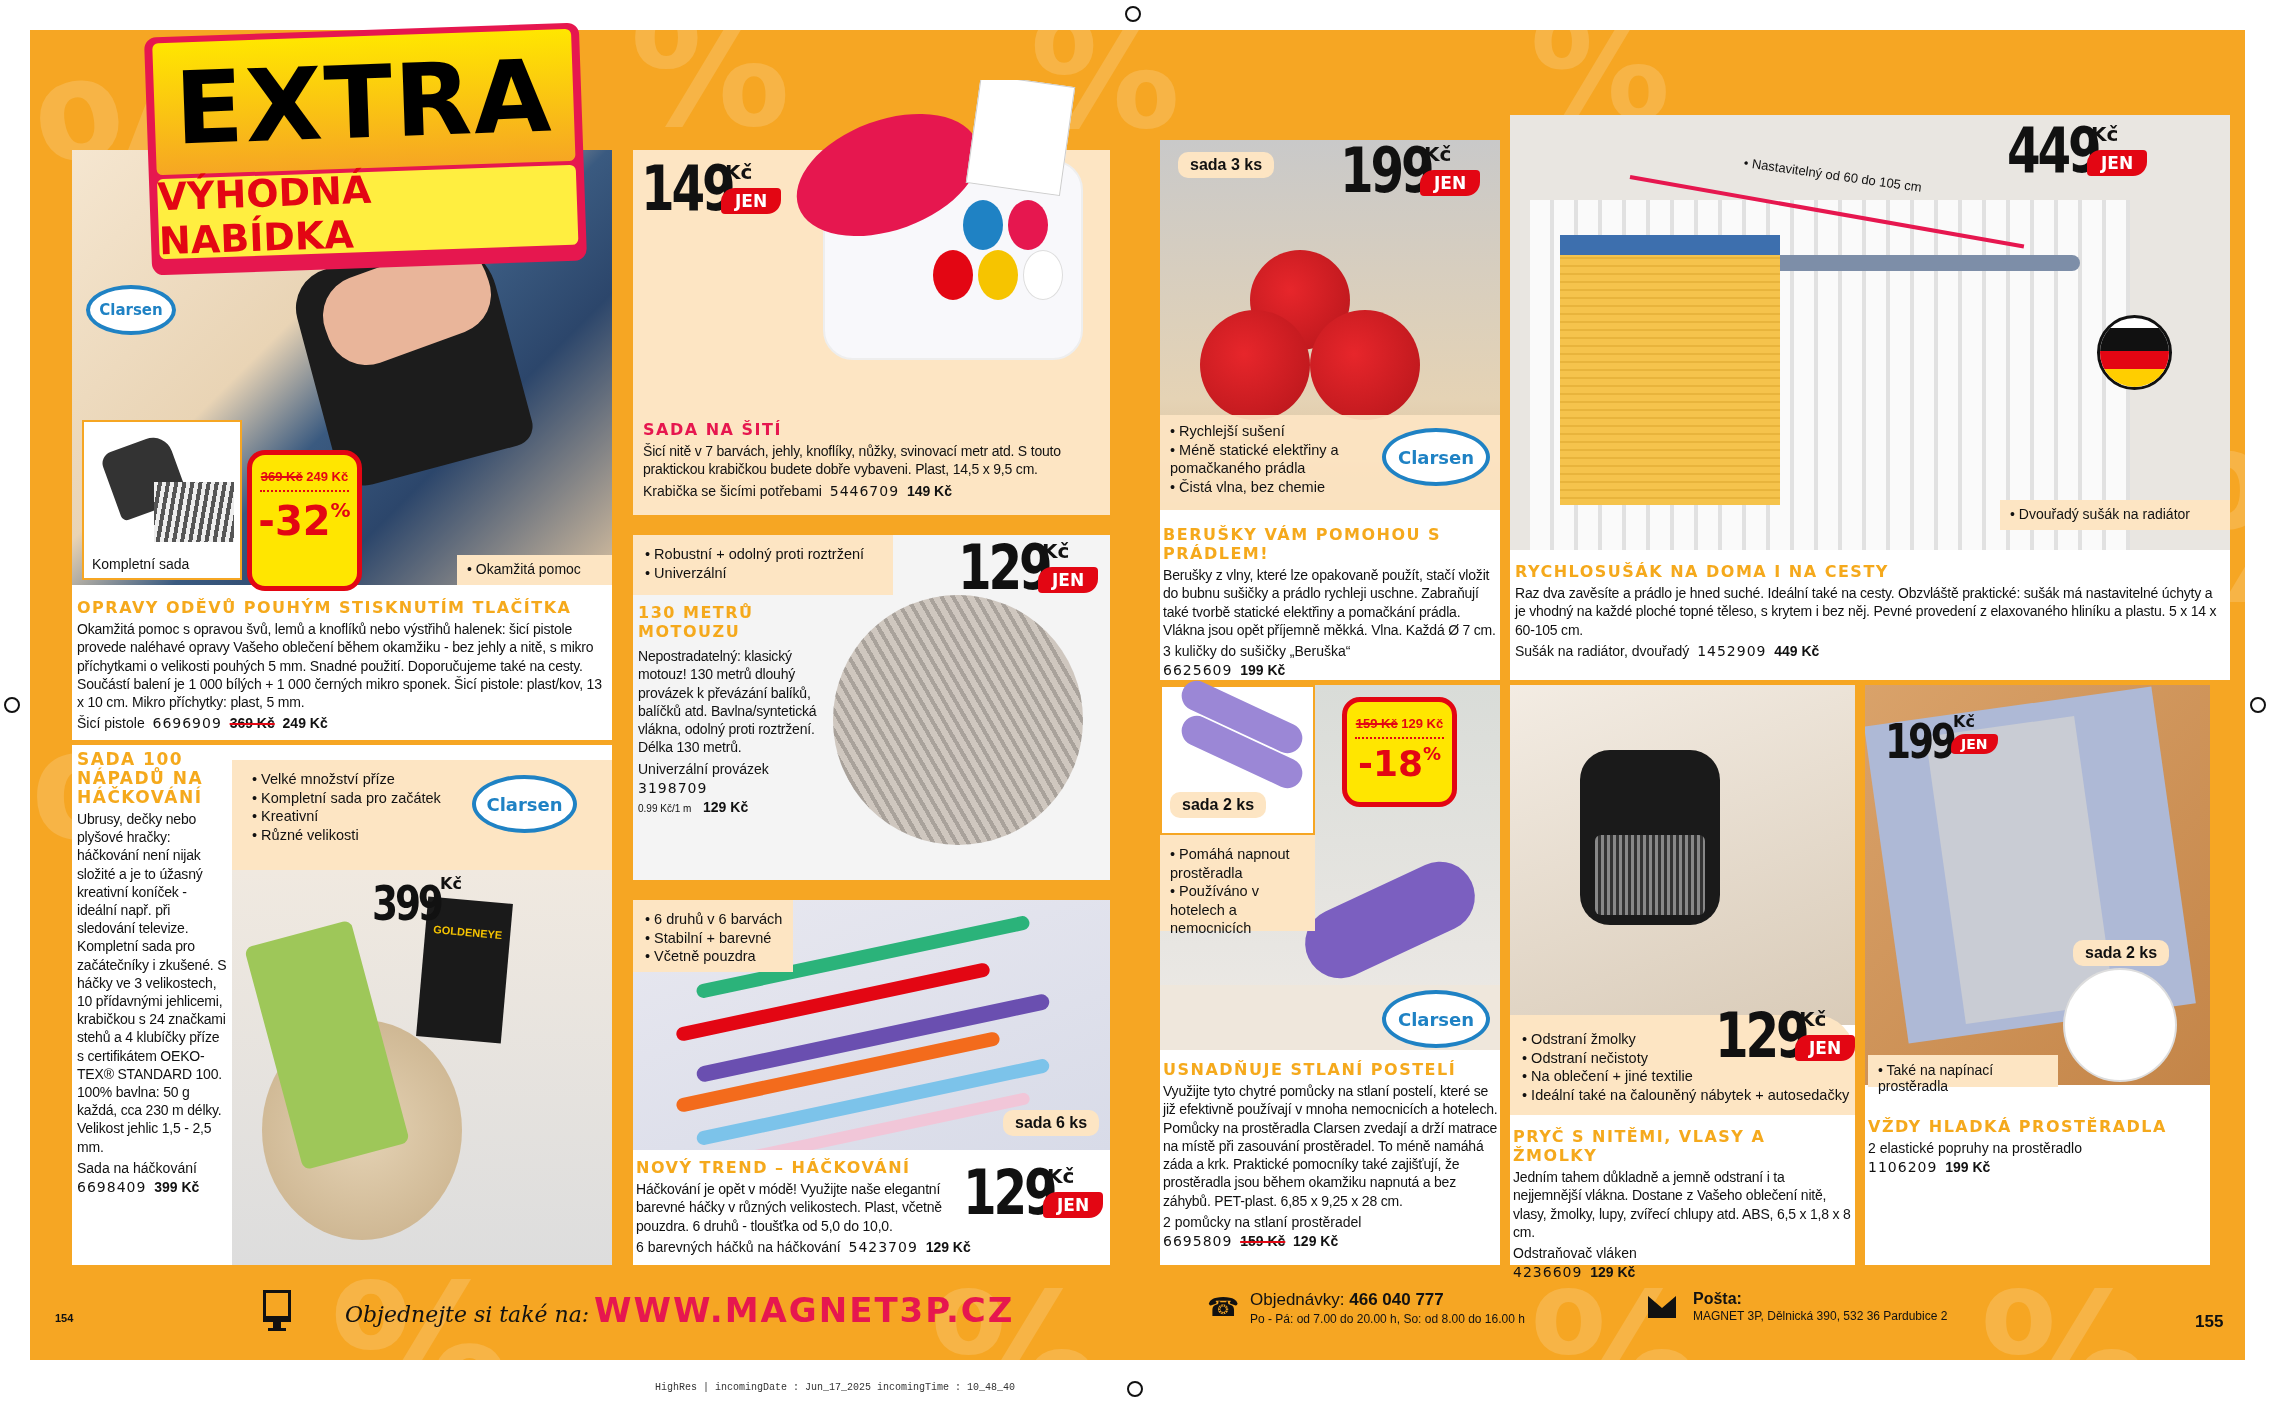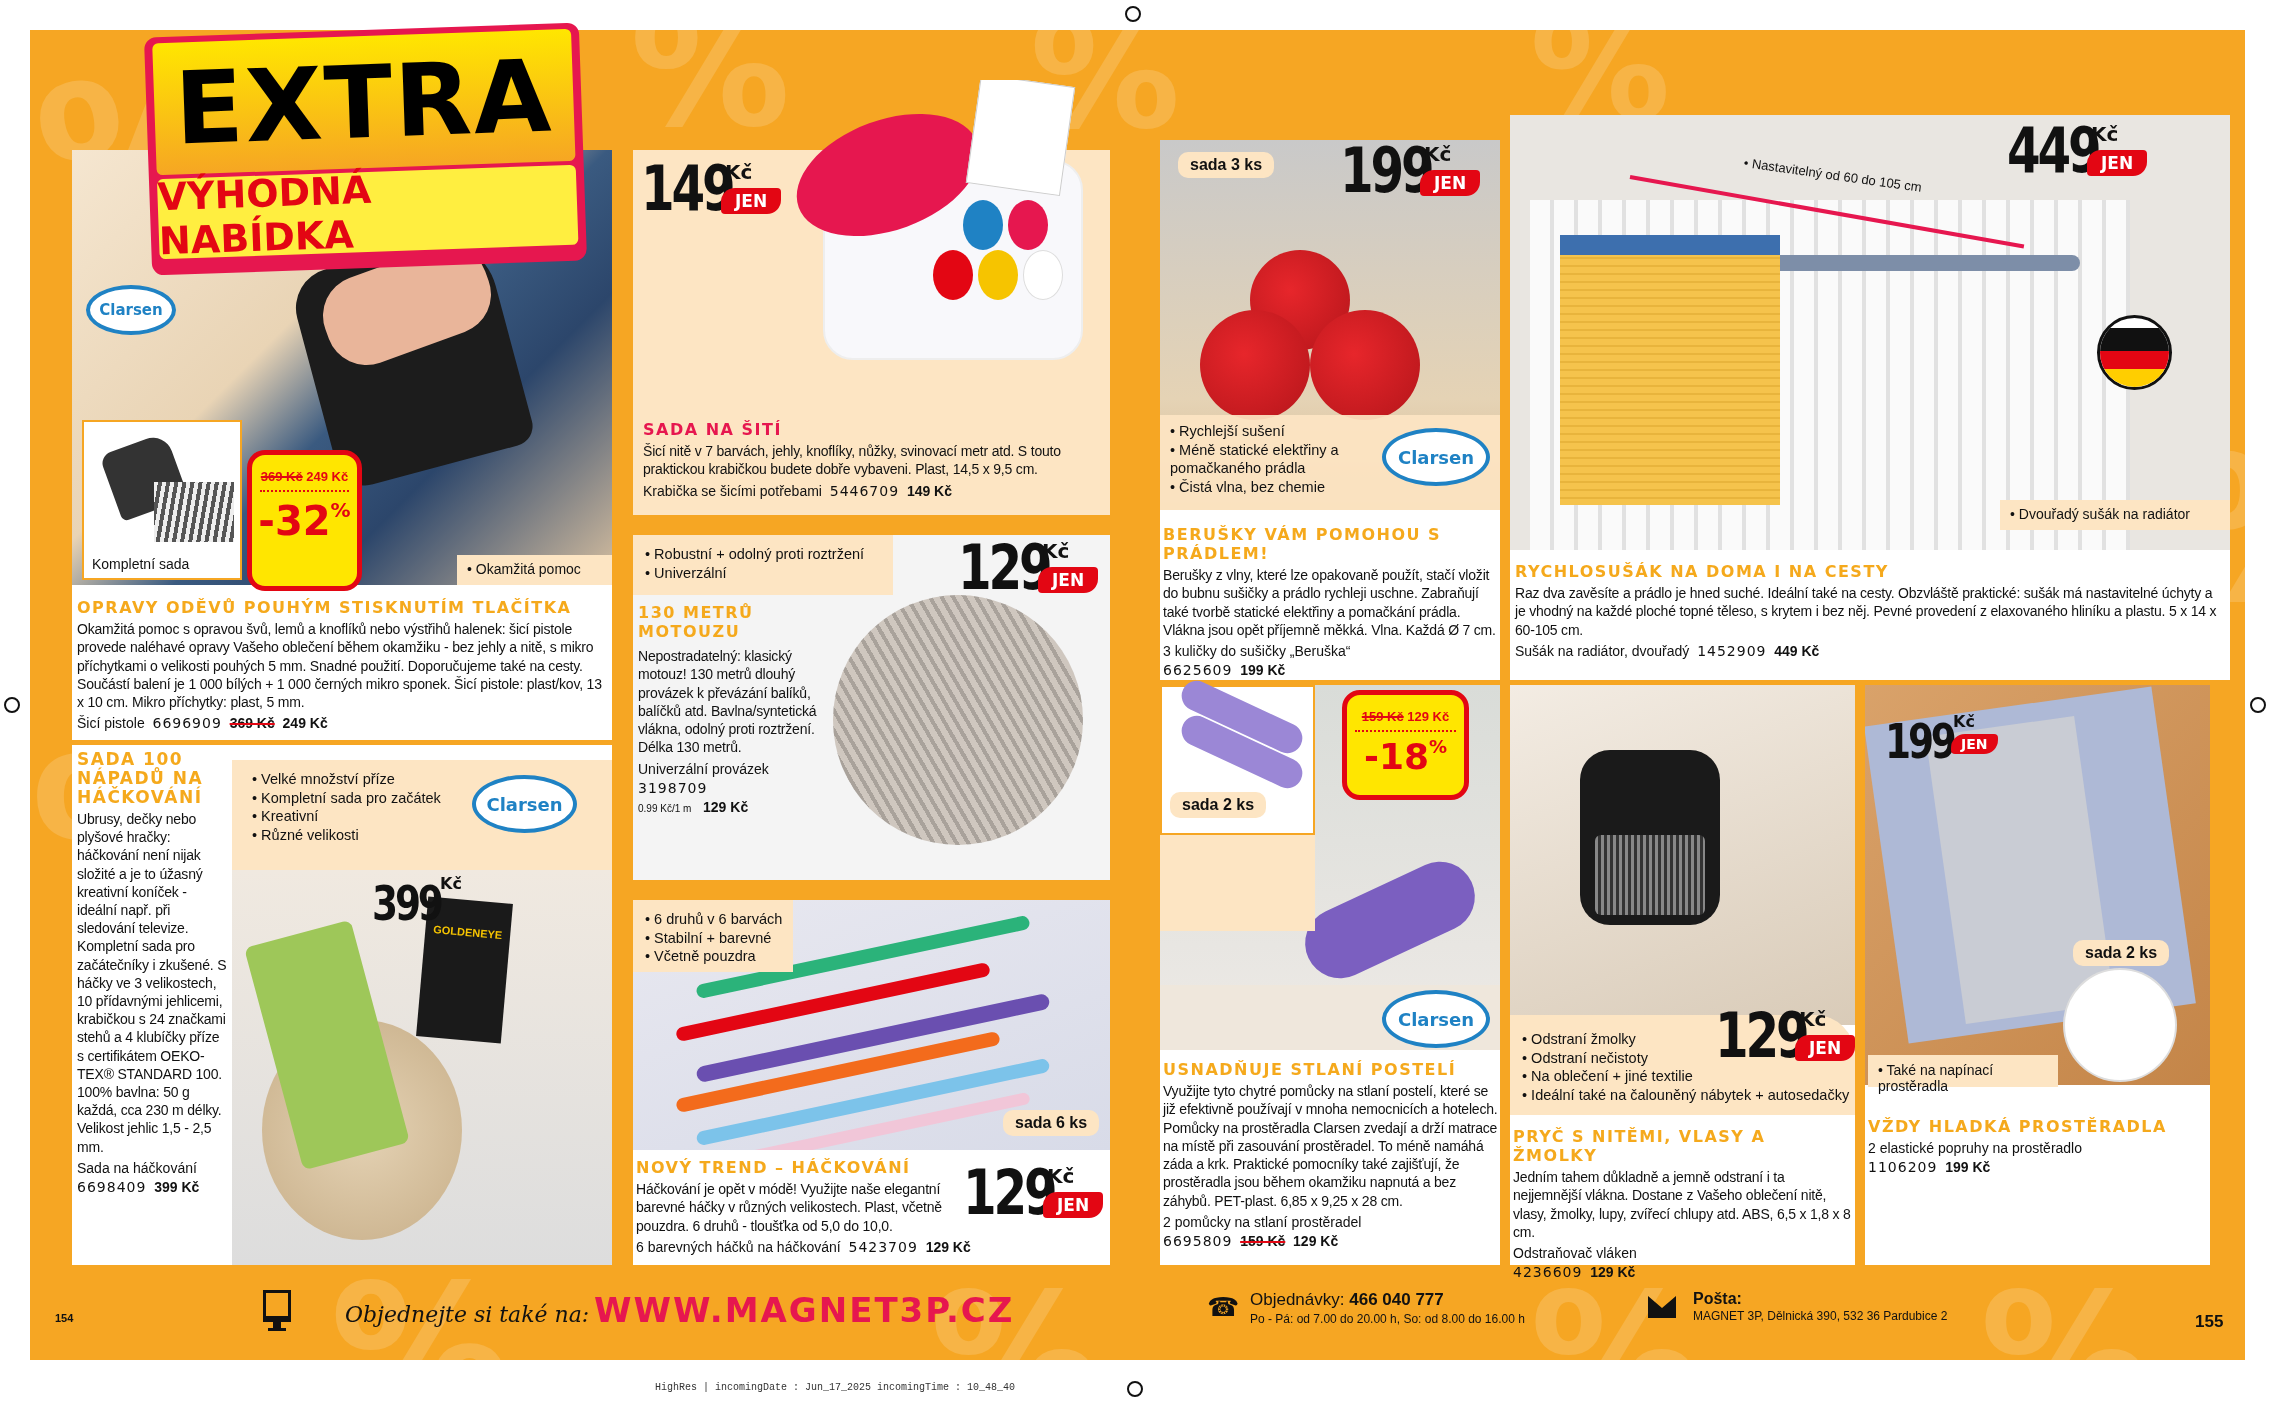--- a/index.html
+++ b/index.html
@@ -263,28 +263,32 @@
   <div class="page" style="left:1160px;top:685px;width:340px;height:580px;background:#fff">
     <div class="img" style="left:0;top:0;width:340px;height:365px;background:linear-gradient(180deg,#d9dcd8,#eeeae6)">
       <div style="position:absolute;left:140px;top:200px;width:180px;height:70px;background:#7b5fc0;border-radius:35px;transform:rotate(-25deg)"></div>
       <div style="position:absolute;left:0;top:300px;width:340px;height:65px;background:#efe7dc"></div>
     </div>
     <div style="position:absolute;left:0;top:0;width:155px;height:150px;background:#fff;border:2px solid #f6a623">
       <div style="position:absolute;left:15px;top:15px;width:130px;height:30px;background:#9b87d6;border-radius:15px;transform:rotate(25deg)"></div>
       <div style="position:absolute;left:15px;top:50px;width:130px;height:30px;background:#9b87d6;border-radius:15px;transform:rotate(25deg)"></div>
       <div class="badge" style="left:8px;top:105px">sada 2 ks</div>
     </div>
-    <div class="discount" style="left:182px;top:5px;width:127px;height:110px">
+    <div class="discount" style="left:182px;top:12px;width:115px;height:110px">
       <div style="font-size:13px;padding-bottom:6px;border-bottom:2px dotted #e30613;margin:14px 8px 0">
         <span class="strike">159 Kč</span>
         <span>129 Kč</span>
       </div>
       <div style="font-size:36px;margin-top:4px;font-family:'DejaVu Sans',sans-serif"><span>-18</span><span style="font-size:18px;vertical-align:top">%</span></div>
     </div>
     <div class="peach" style="position:absolute;left:0;top:150px;width:155px;height:96px"></div>
+    <ul class="bullets cond" style="position:absolute;left:10px;top:160px;width:145px">
+      <li>Pomáhá napnout prostěradla</li>
+      <li>Používáno v hotelech a nemocnicích</li>
+    </ul>
     <div class="clarsen" style="left:222px;top:305px;width:108px;height:58px;font-size:18px">Clarsen</div>
     <div style="position:absolute;left:3px;top:375px;width:335px">
       <div class="head">USNADŇUJE STLANÍ POSTELÍ</div>
       <div class="txt" style="margin-top:3px">Využijte tyto chytré pomůcky na stlaní postelí, které se již efektivně používají v mnoha nemocnicích a hotelech. Pomůcky na prostěradla Clarsen zvedají a drží matrace na místě při zasouvání prostěradel. To méně namáhá záda a krk. Praktické pomocníky také zajišťují, že prostěradla jsou během okamžiku napnutá a bez záhybů. PET-plast. 6,85 x 9,25 x 28 cm.</div>
       <div class="orderline">
         <div>2 pomůcky na stlaní prostěradel</div>
         <span class="code">6695809</span>&nbsp;
         <b class="strike">159 Kč</b>&nbsp;
         <b>129 Kč</b>
       </div>

